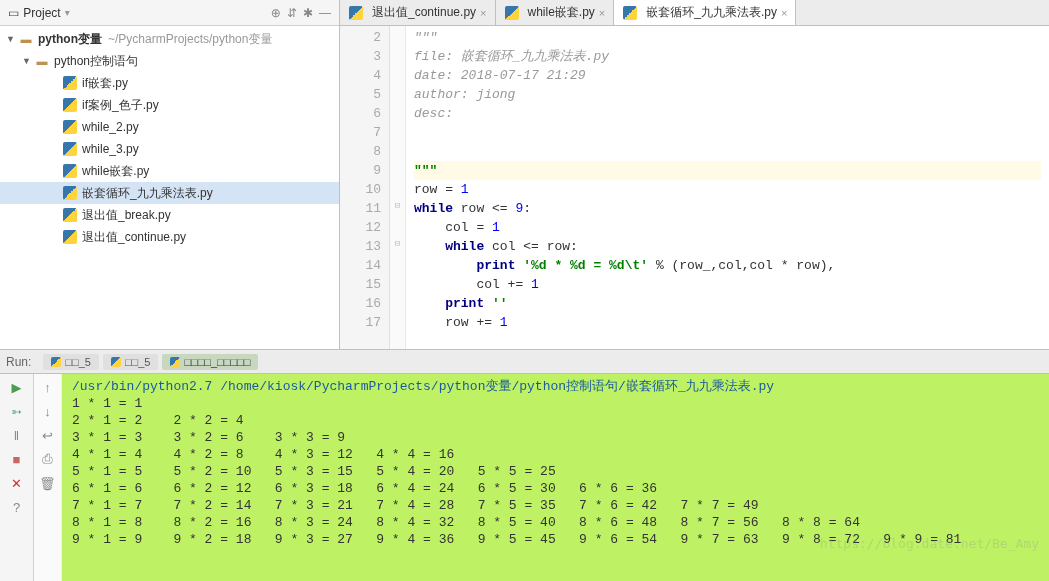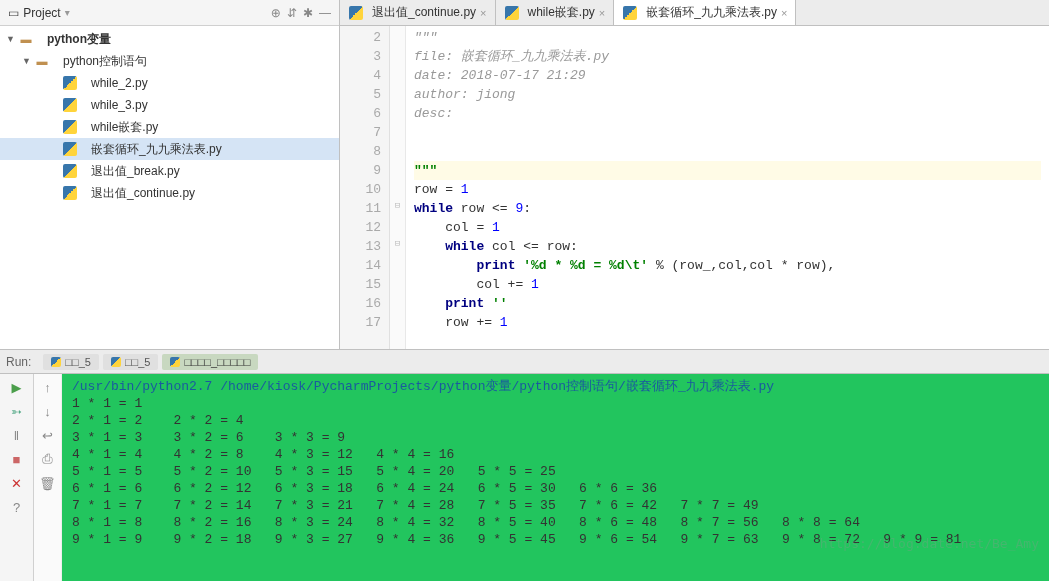--- a/index.html
+++ b/index.html
@@ -79,21 +79,21 @@
       justify-content: center;
       font-size: 11px;
     }
     .folder-icon { color: #c09050; }
     .py-icon {
       background: linear-gradient(135deg, #3776ab 50%, #ffd43b 50%);
       border-radius: 2px;
       width: 14px;
       height: 14px;
     }
-    .tree-label { white-space: nowrap; margin-left: 9px; }
+    .tree-label { white-space: nowrap; }
     .tree-path { color: #999; margin-left: 6px; }
     .indent-0 { padding-left: 6px; }
     .indent-1 { padding-left: 22px; }
     .indent-2 { padding-left: 50px; }
 
     
     .editor-area {
       flex: 1;
       display: flex;
       flex-direction: column;
@@ -155,21 +155,21 @@
     .kw { color: #000080; font-weight: bold; }
     .str { color: #008000; font-weight: bold; }
     .num { color: #0000ff; }
     .cmt { color: #999; font-style: italic; }
 
     
     .run-panel {
       flex: 1;
       display: flex;
       flex-direction: column;
-      background: #22c55e;
+      background: #bef264;
     }
     .run-header {
       display: flex;
       align-items: center;
       height: 24px;
       background: #ececec;
       border-bottom: 1px solid #c0c0c0;
       padding-left: 6px;
       gap: 4px;
     }
@@ -255,27 +255,42 @@
           <span>⇵</span>
           <span>✱</span>
           <span>—</span>
         </div>
       </div>
       <div class="tree">
         <div class="tree-row indent-0">
           <span class="tree-arrow">▼</span>
           <span class="tree-icon folder-icon">▬</span>
           <span class="tree-label" style="font-weight:bold">python变量</span>
+          <span class="tree-path">~/PycharmProjects/python变量</span>
         </div>
         <div class="tree-row indent-1">
           <span class="tree-arrow">▼</span>
           <span class="tree-icon folder-icon">▬</span>
           <span class="tree-label">python控制语句</span>
         </div>
         <div id="tree-files">
+            <div class="tree-row indent-2">
+              <span class="tree-arrow"></span>
+              <span class="tree-icon">
+                <span class="py-icon"></span>
+              </span>
+              <span class="tree-label">if嵌套.py</span>
+            </div>
+            <div class="tree-row indent-2">
+              <span class="tree-arrow"></span>
+              <span class="tree-icon">
+                <span class="py-icon"></span>
+              </span>
+              <span class="tree-label">if案例_色子.py</span>
+            </div>
             <div class="tree-row indent-2">
               <span class="tree-arrow"></span>
               <span class="tree-icon">
                 <span class="py-icon"></span>
               </span>
               <span class="tree-label">while_2.py</span>
             </div>
             <div class="tree-row indent-2">
               <span class="tree-arrow"></span>
               <span class="tree-icon">

